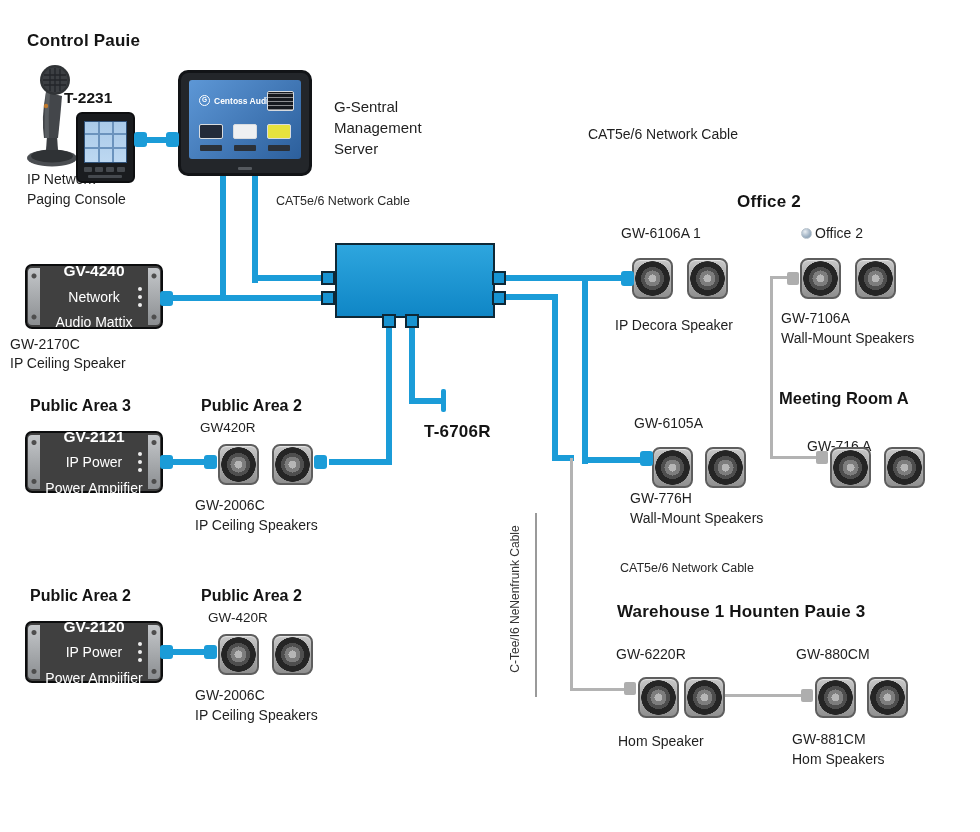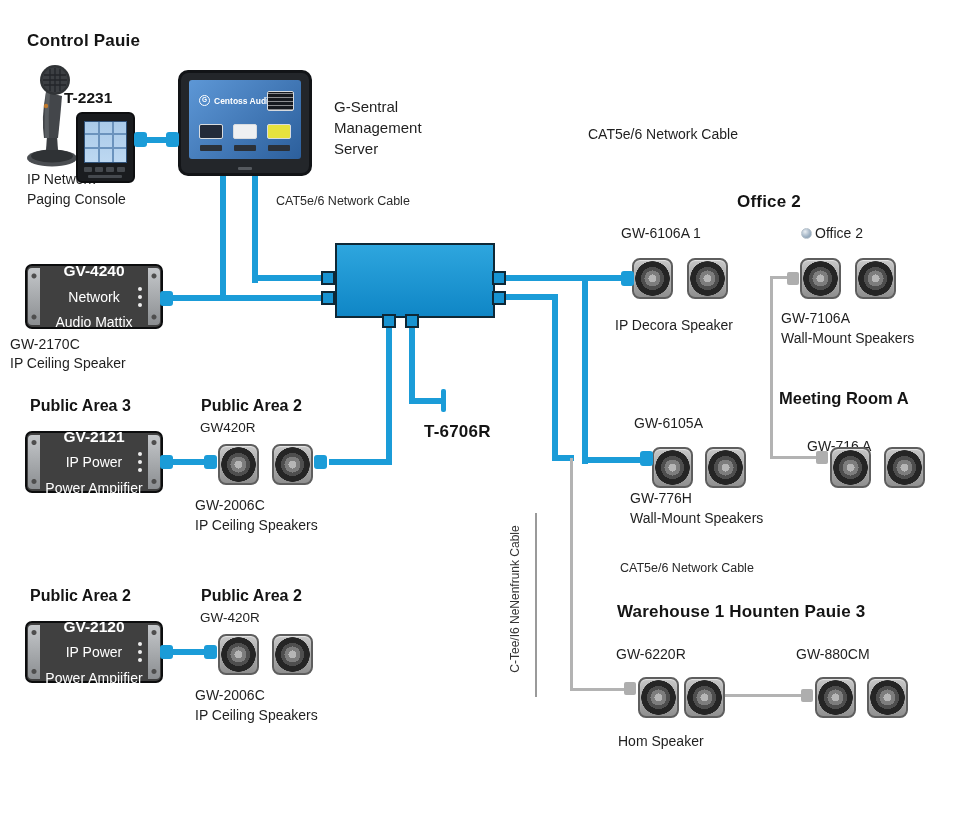--- a/index.html
+++ b/index.html
@@ -174,21 +174,21 @@
     <div class="m">GV-2120</div>
     <div class="s">IP Power</div>
     <div class="s">Power Ampiifier</div>
     <div class="dots">
         <i></i>
         <i></i>
         <i></i>
       </div>
   </div>
   <div class="h2" style="left:201px; top:587px;">Public Area 2</div>
-  <div class="lbl ctr" style="left:200px; top:610px; width:130px; font-size:13.5px;">GW-420R</div>
+  <div class="lbl ctr" style="left:208px; top:610px; width:130px; font-size:13.5px;">GW-420R</div>
   <div class="spk" style="left:218px; top:634px;"></div>
   <div class="spk" style="left:272px; top:634px;"></div>
   <div class="lbl ctr" style="left:195px; top:686px; width:142px; line-height:1.4;">
     <div>GW-2006C</div>
     <div>IP Ceiling Speakers</div>
   </div>
 
   <div class="h1" style="left:424px; top:422px;">T-6706R</div>
 
   <div class="vrule"></div>
@@ -226,20 +226,24 @@
   <div class="lbl sm" style="left:620px; top:561px;">CAT5e/6 Network Cable</div>
   <div class="h1" style="left:617px; top:602px;">Warehouse 1 Hounten Pauie 3</div>
   <div class="lbl ctr" style="left:616px; top:646px; width:130px;">GW-6220R</div>
   <div class="spk" style="left:638px; top:677px;"></div>
   <div class="spk" style="left:684px; top:677px;"></div>
   <div class="lbl ctr" style="left:618px; top:733px; width:140px;">Hom Speaker</div>
 
   <div class="lbl ctr" style="left:796px; top:646px; width:130px;">GW-880CM</div>
   <div class="spk" style="left:815px; top:677px;"></div>
   <div class="spk" style="left:867px; top:677px;"></div>
+  <div class="lbl ctr" style="left:792px; top:730px; width:140px; line-height:1.4;">
+    <div>GW-881CM</div>
+    <div>Hom Speakers</div>
+  </div>
 
   <div class="plug" style="left:134px; top:132px;"></div>
   <div class="cab" style="left:145px; top:137px; width:24px; height:6px;"></div>
   <div class="plug" style="left:166px; top:132px;"></div>
 
   <div class="cab" style="left:220px; top:176px; width:6px; height:125px;"></div>
 
   <div class="cab" style="left:252px; top:176px; width:6px; height:107px;"></div>
   <div class="cab" style="left:252px; top:275px; width:84px; height:6px;"></div>
 

